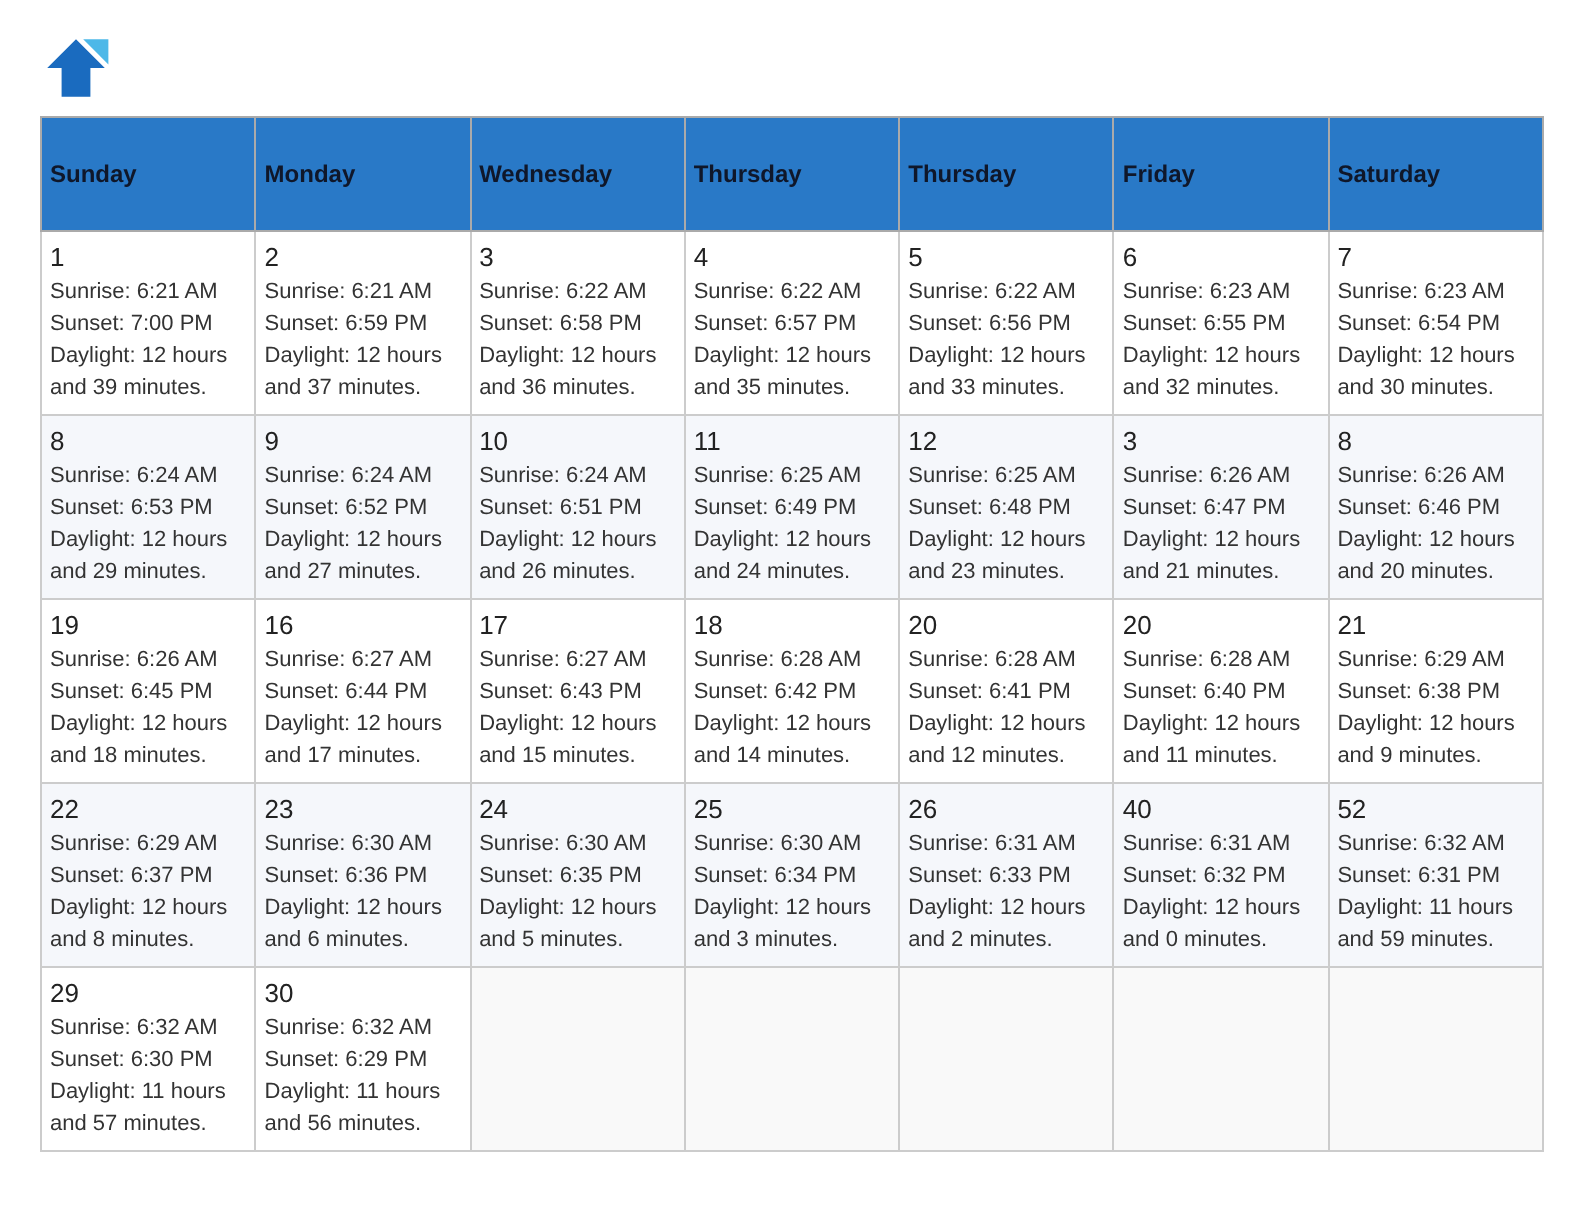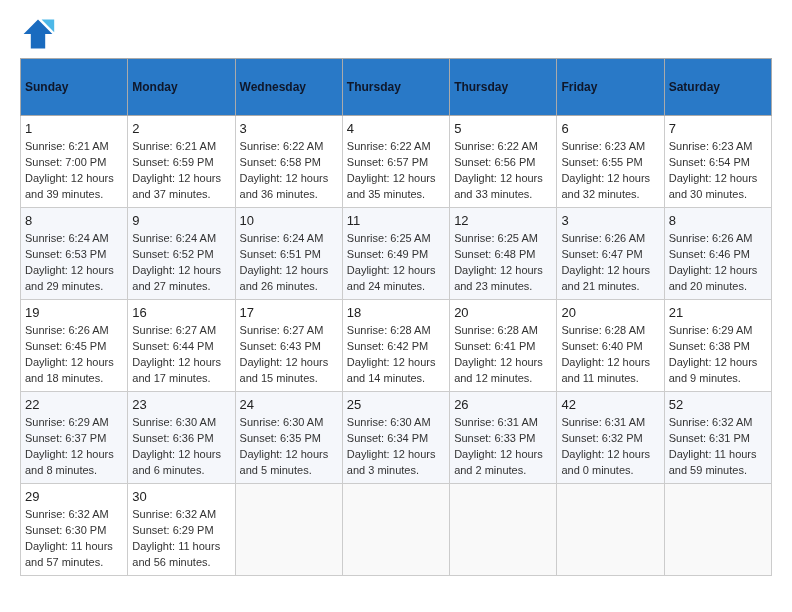--- a/index.html
+++ b/index.html
@@ -320,21 +320,21 @@
 and 3 minutes.</div>
           </td>
           <td>
             <span class="day-num">26</span>
             <div class="day-info" style="white-space: pre-line;">Sunrise: 6:31 AM
 Sunset: 6:33 PM
 Daylight: 12 hours
 and 2 minutes.</div>
           </td>
           <td>
-            <span class="day-num">42</span>
+            <span class="day-num">40</span>
             <div class="day-info" style="white-space: pre-line;">Sunrise: 6:31 AM
 Sunset: 6:32 PM
 Daylight: 12 hours
 and 0 minutes.</div>
           </td>
           <td>
             <span class="day-num">52</span>
             <div class="day-info" style="white-space: pre-line;">Sunrise: 6:32 AM
 Sunset: 6:31 PM
 Daylight: 11 hours

